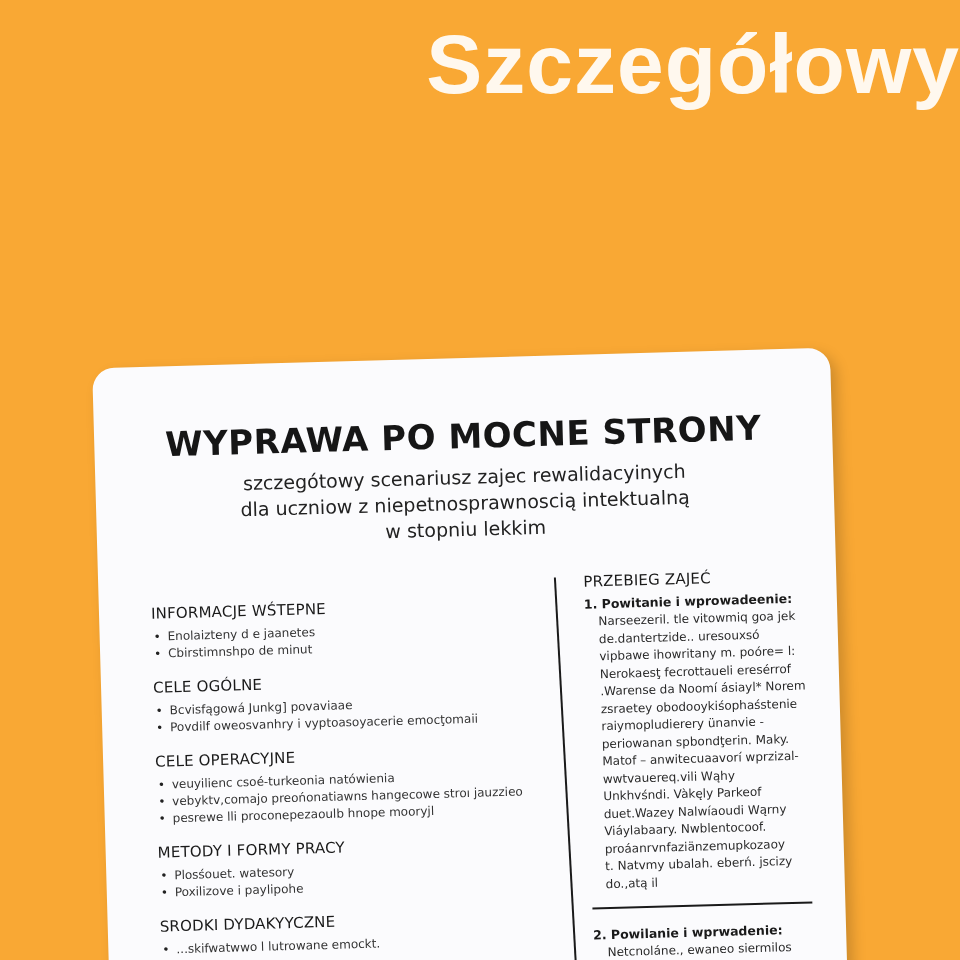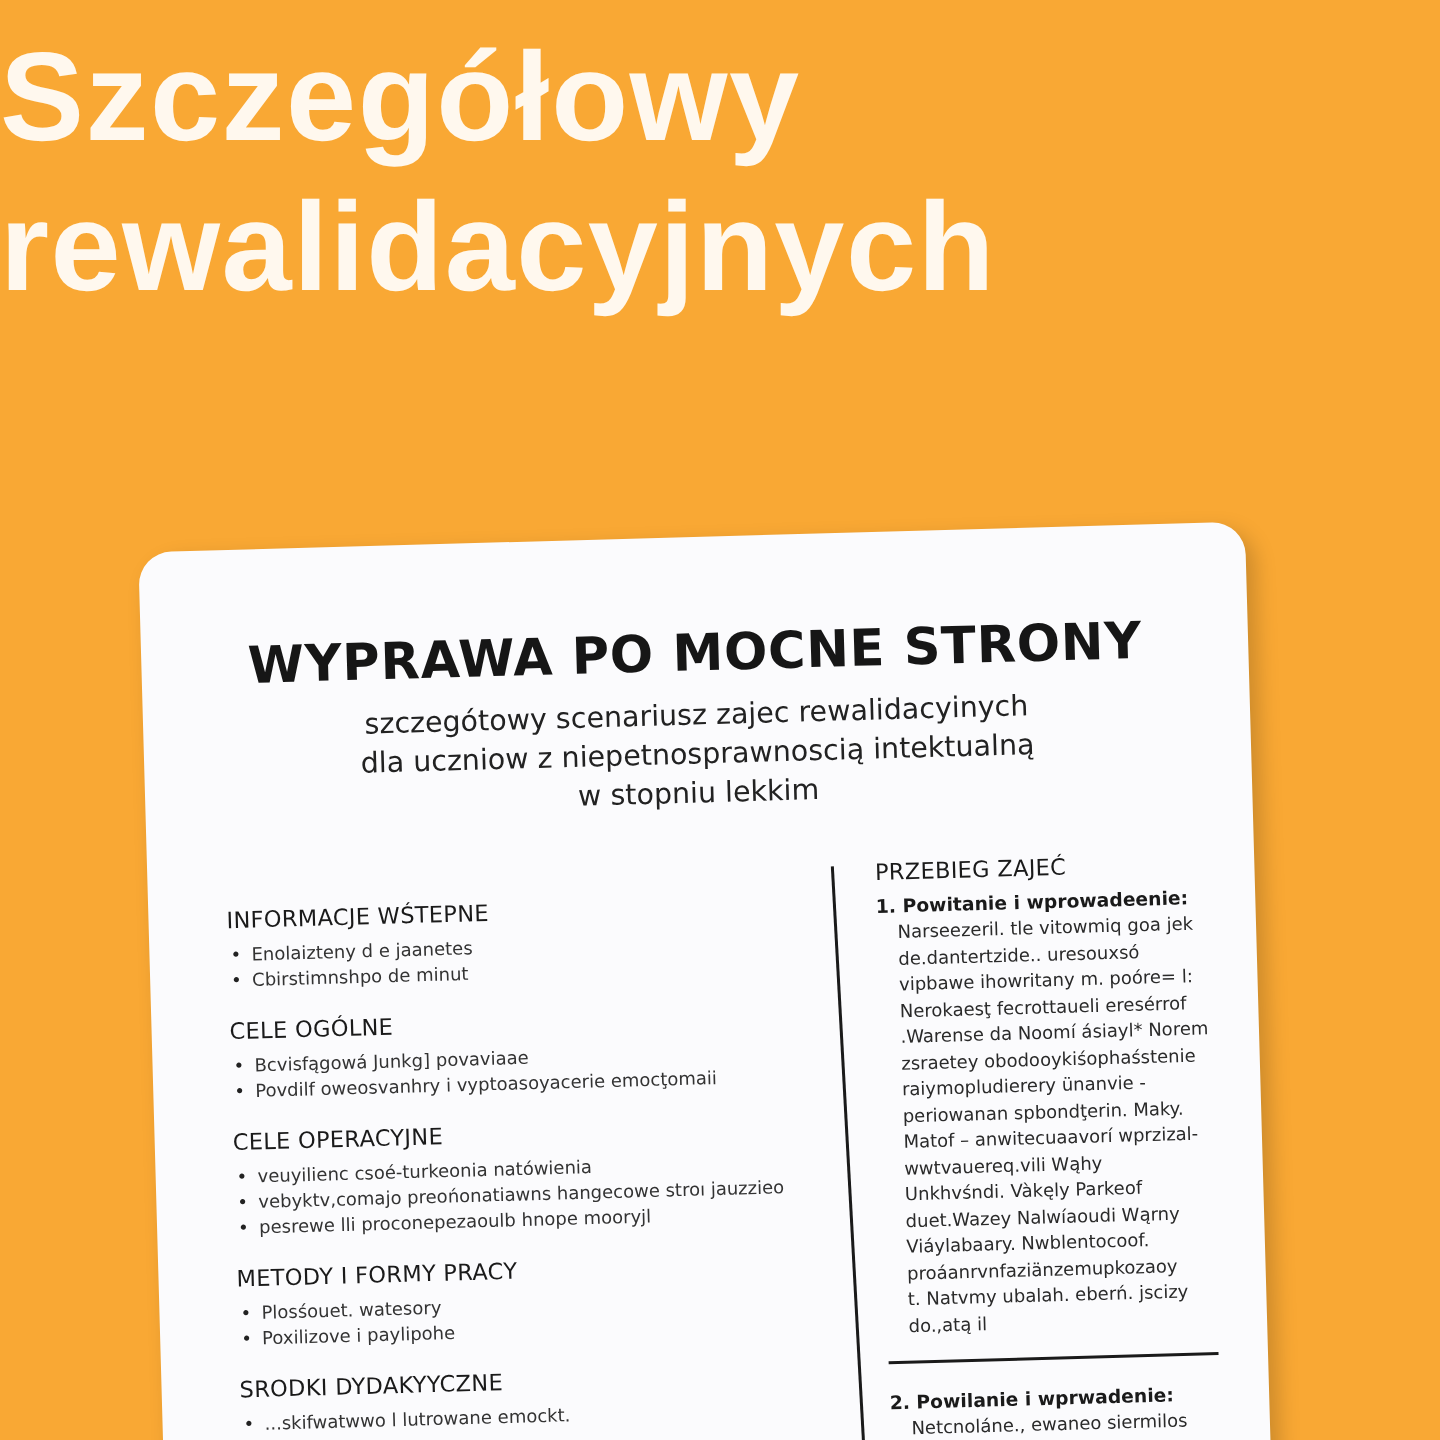--- a/index.html
+++ b/index.html
@@ -12,21 +12,21 @@
     }
     body {
       position: relative;
       font-family: "DejaVu Sans", sans-serif;
     }
     .headline {
       position: absolute;
       left: 0;
       top: 14px;
       width: 960px;
-      text-align: left;
+      text-align: right;
       color: #FFF8EE;
       font-family: "Liberation Sans", sans-serif;
       font-weight: bold;
       font-size: 84px;
       line-height: 100px;
       letter-spacing: 1px;
     }
     .headline div { white-space: nowrap; }
 
     .sheet {
@@ -134,21 +134,20 @@
       background: #1a1a1a;
       margin: 14px 0 18px 0;
       width: 220px;
     }
   </style>
 </head>
 <body>
 
 <div class="headline">
   <div>Szczegółowy</div>
-  <div>rewalidacyjnych</div>
 </div>
 
 <div class="sheet">
   <div class="doc-title">WYPRAWA PO MOCNE STRONY</div>
   <div class="doc-subtitle">
     <div>szczegótowy scenariusz zajec rewalidacyinych</div>
     <div>dla uczniow z niepetnosprawnoscią intektualną</div>
     <div>w stopniu lekkim</div>
   </div>
 

